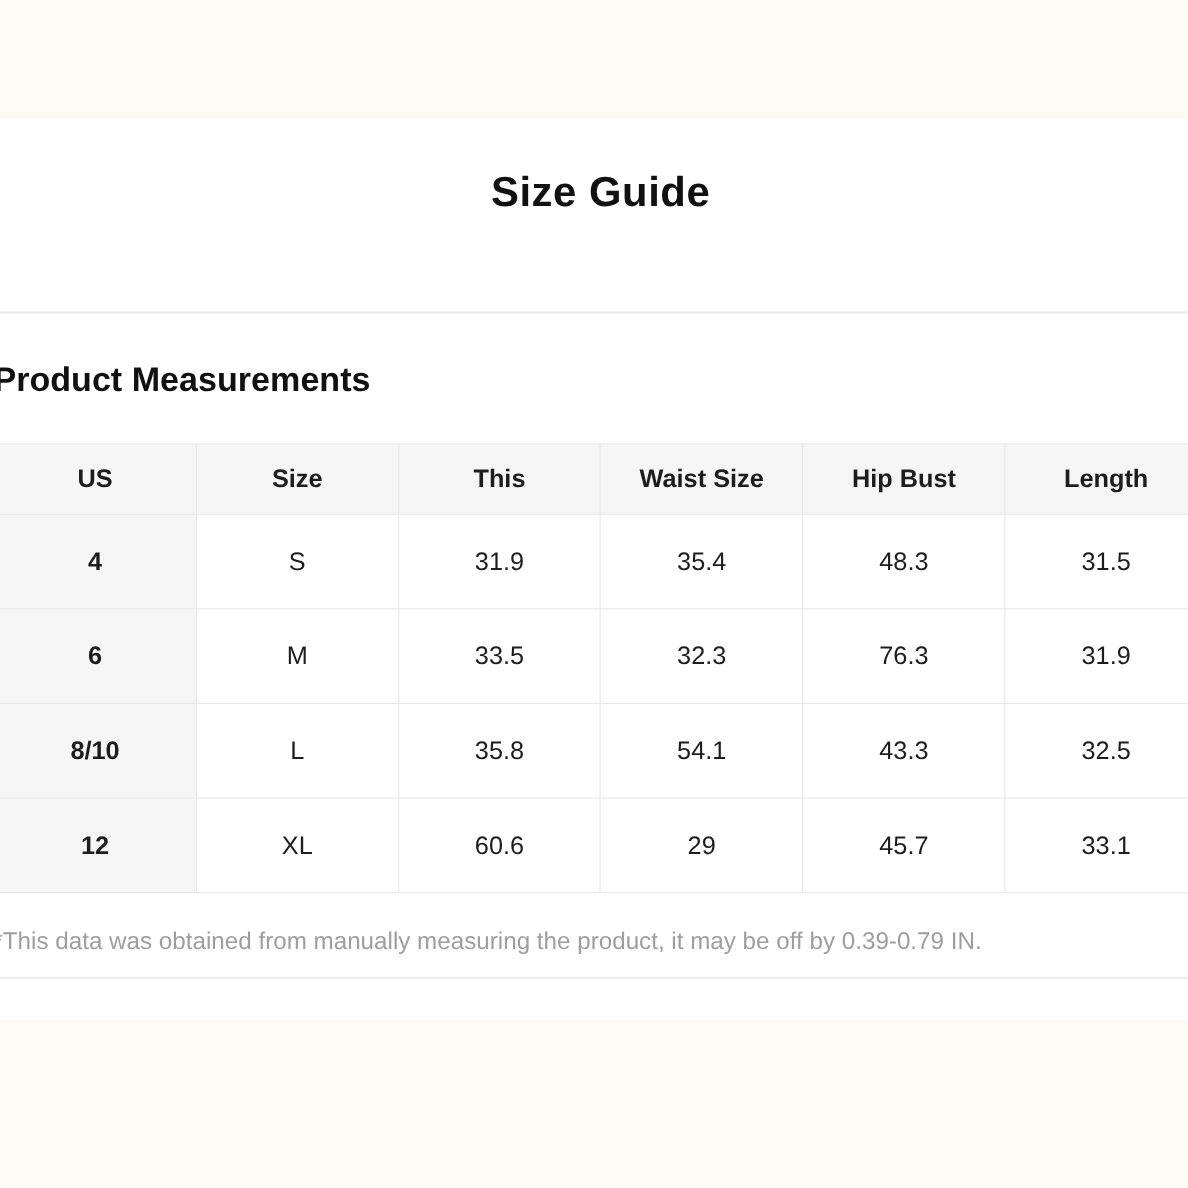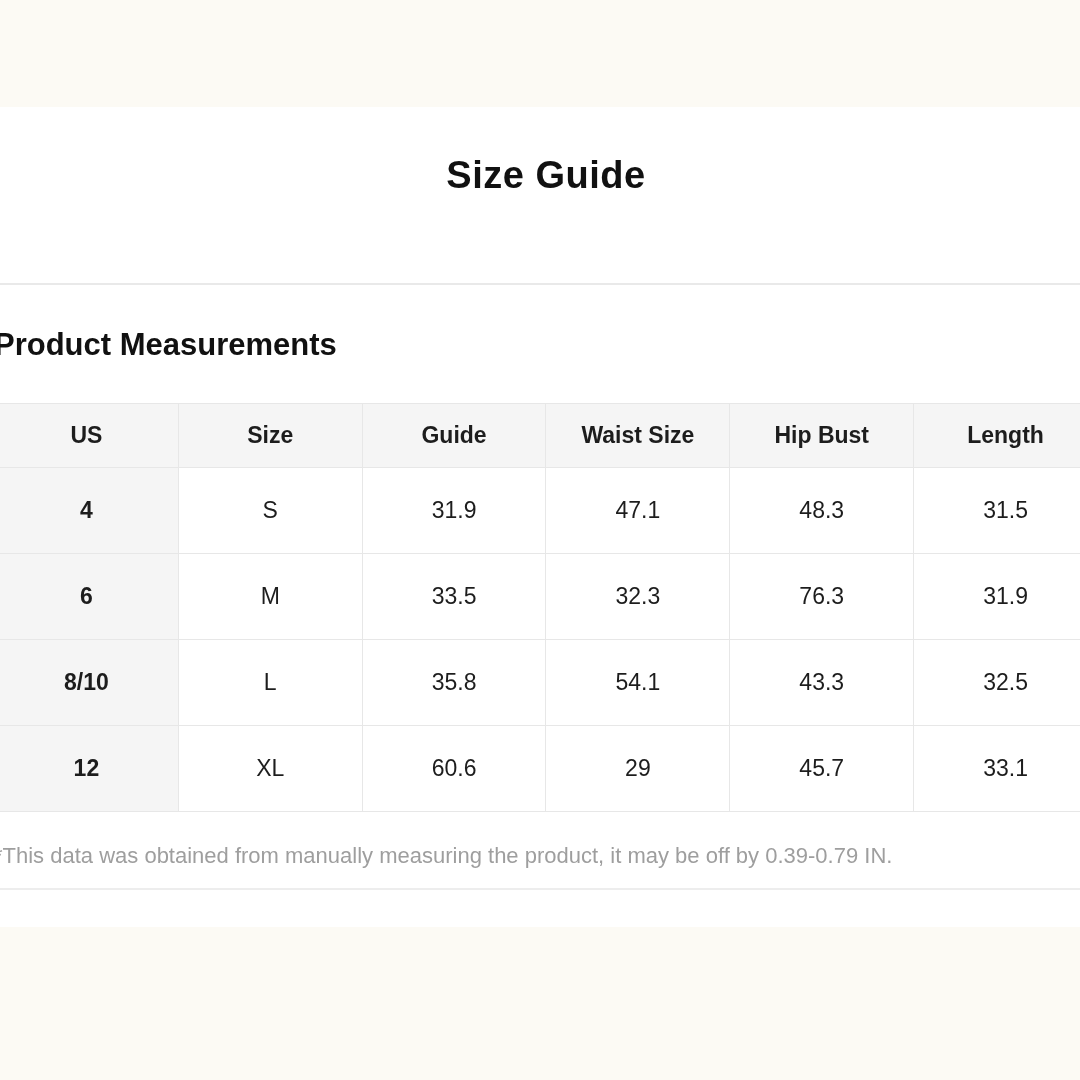--- a/index.html
+++ b/index.html
@@ -104,32 +104,32 @@
 
   <hr class="divider">
 
   <h2 class="section-heading">Product Measurements</h2>
 
   <table class="size-table">
     <thead>
       <tr>
           <th>US</th>
           <th>Size</th>
-          <th>Guide</th>
+          <th>This</th>
           <th>Waist Size</th>
           <th>Hip Bust</th>
           <th>Length</th>
         </tr>
     </thead>
     <tbody>
         <tr>
           <td class="row-head">4</td>
           <td>S</td>
           <td>31.9</td>
-          <td>47.1</td>
+          <td>35.4</td>
           <td>48.3</td>
           <td>31.5</td>
         </tr>
         <tr>
           <td class="row-head">6</td>
           <td>M</td>
           <td>33.5</td>
           <td>32.3</td>
           <td>76.3</td>
           <td>31.9</td>

